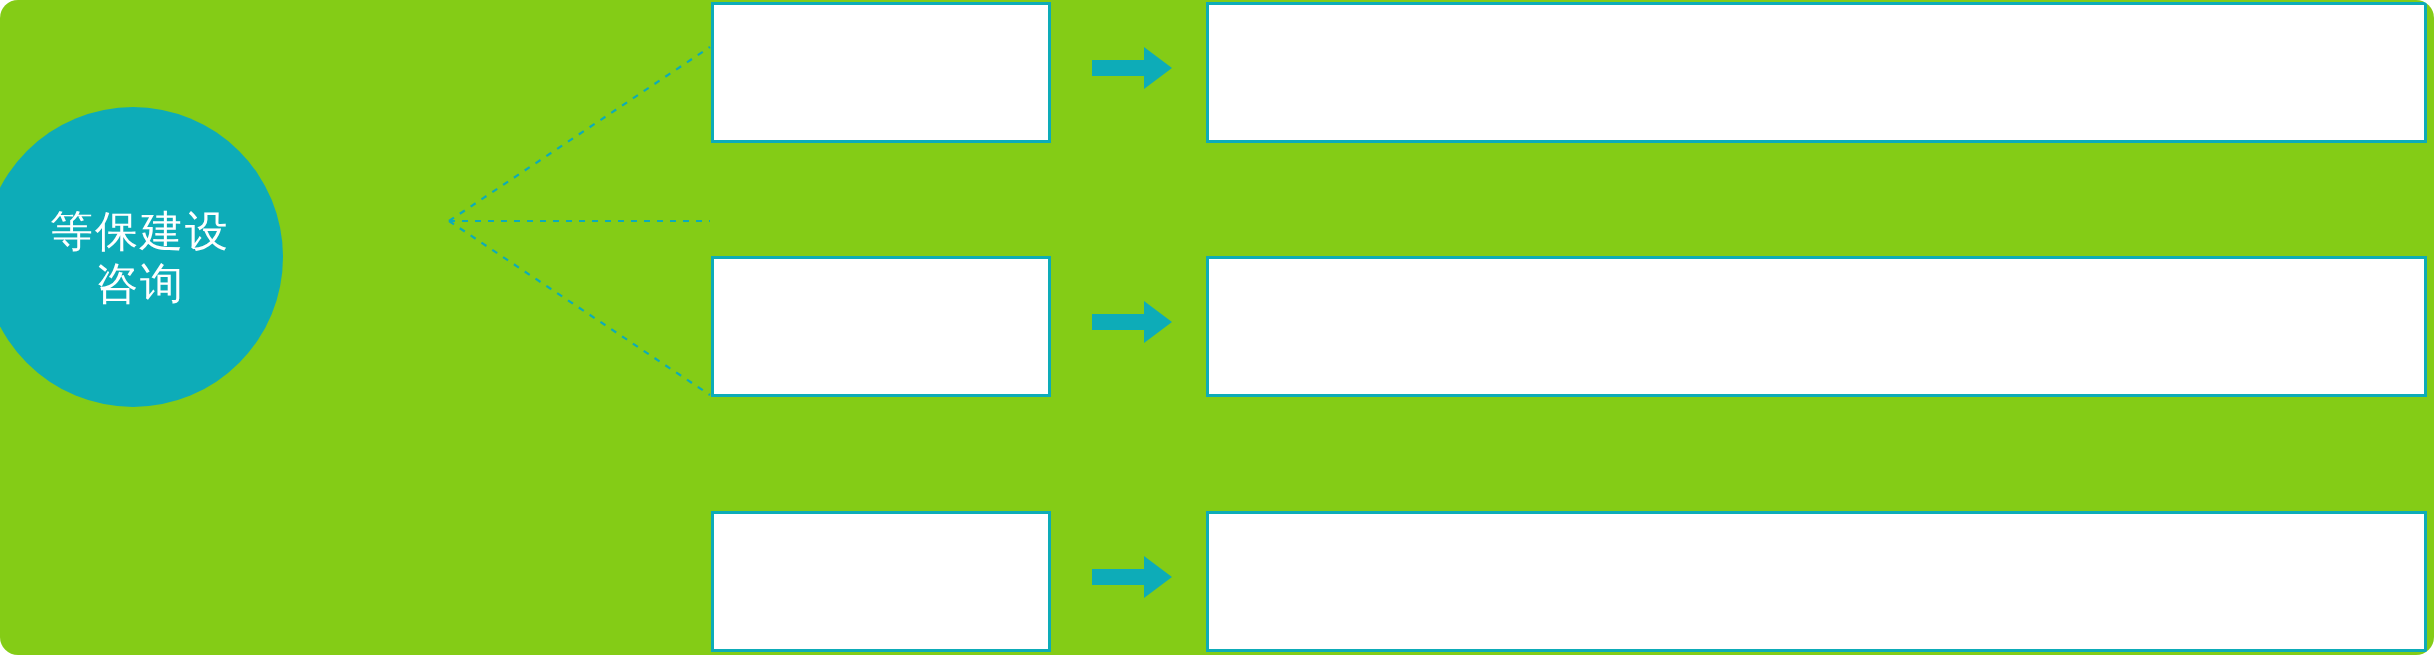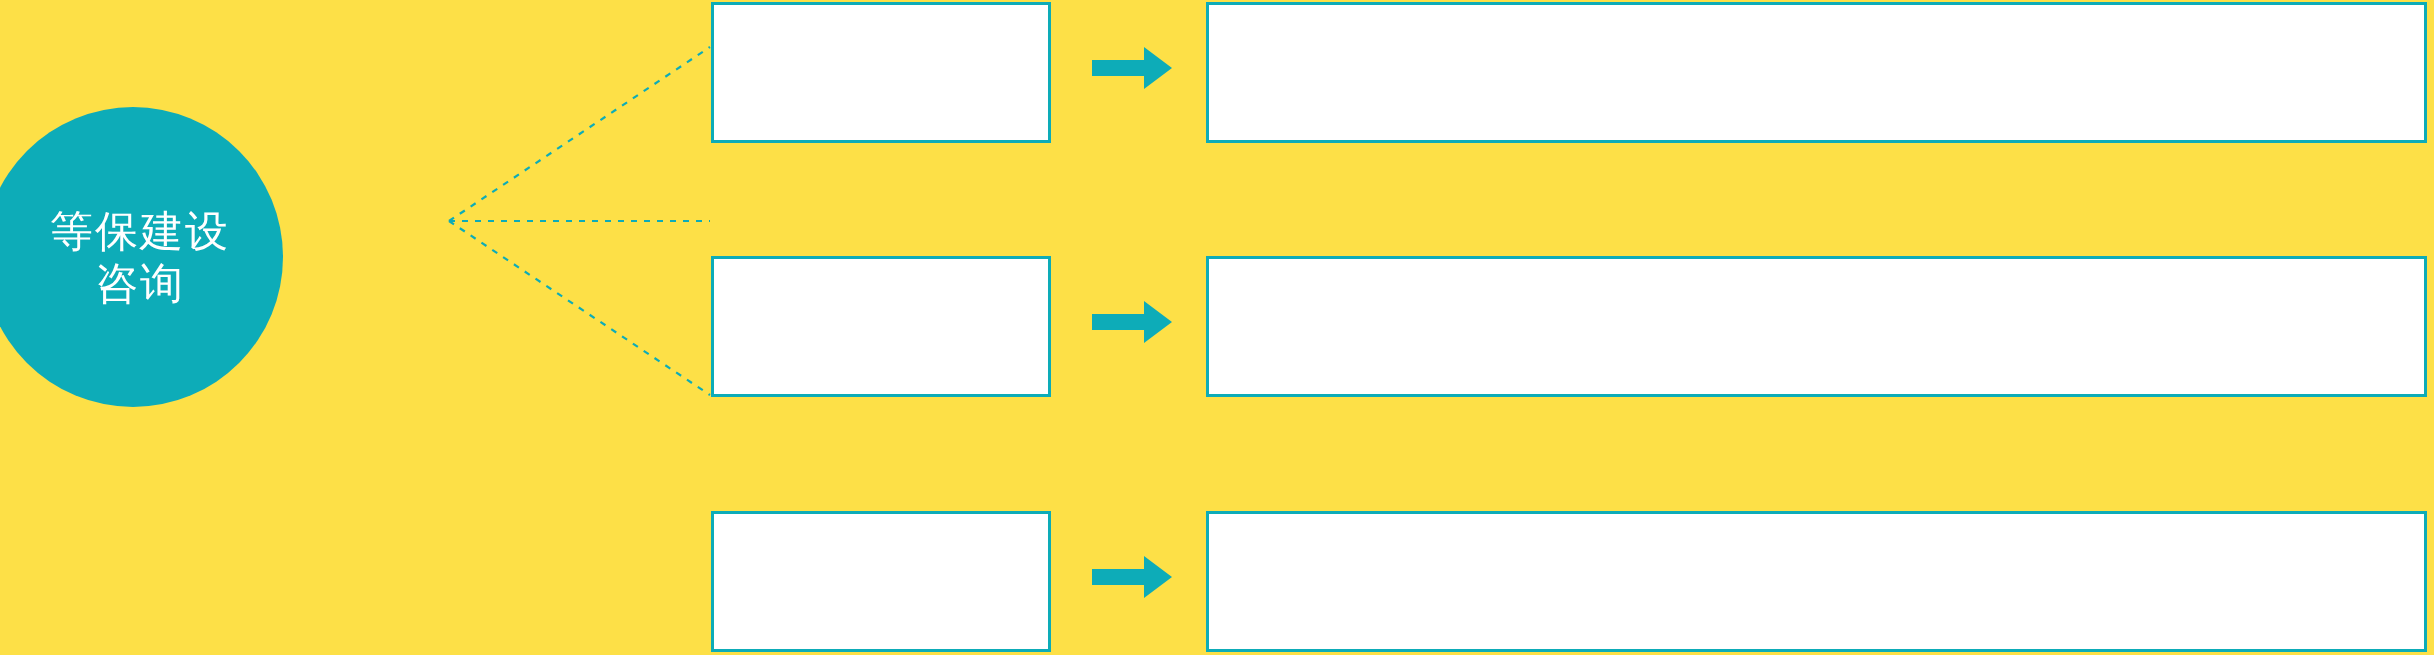--- a/index.html
+++ b/index.html
@@ -7,22 +7,23 @@
     padding: 0;
     background: #ffffff;
   }
   body {
     font-family: "Liberation Sans", "DejaVu Sans", sans-serif;
   }
   #canvas {
     position: relative;
     width: 2434px;
     height: 655px;
-    background: #fde047;
+    background: #84cc16;
     overflow: hidden;
+    border-radius: 18px;
   }
   
   .hub {
     position: absolute;
     left: -17px;
     top: 107px;
     width: 300px;
     height: 300px;
     border-radius: 50%;
     background: #0DACB8;

